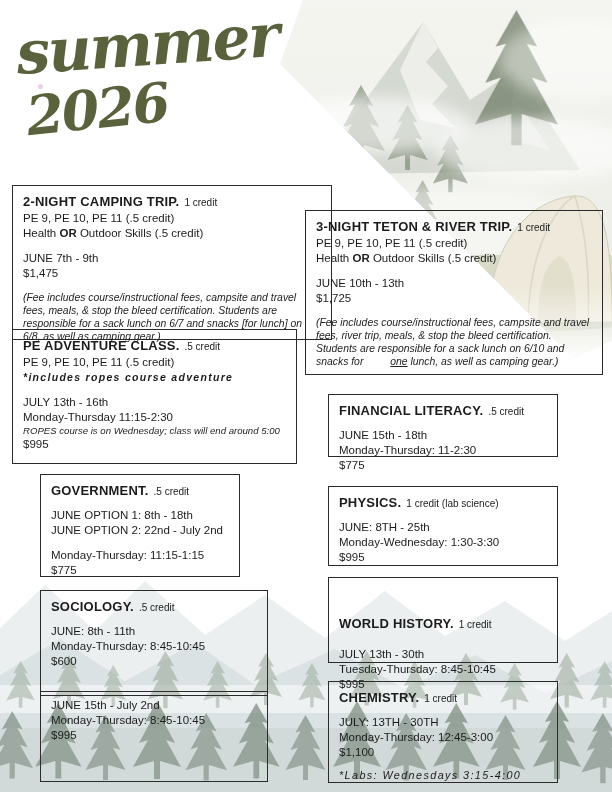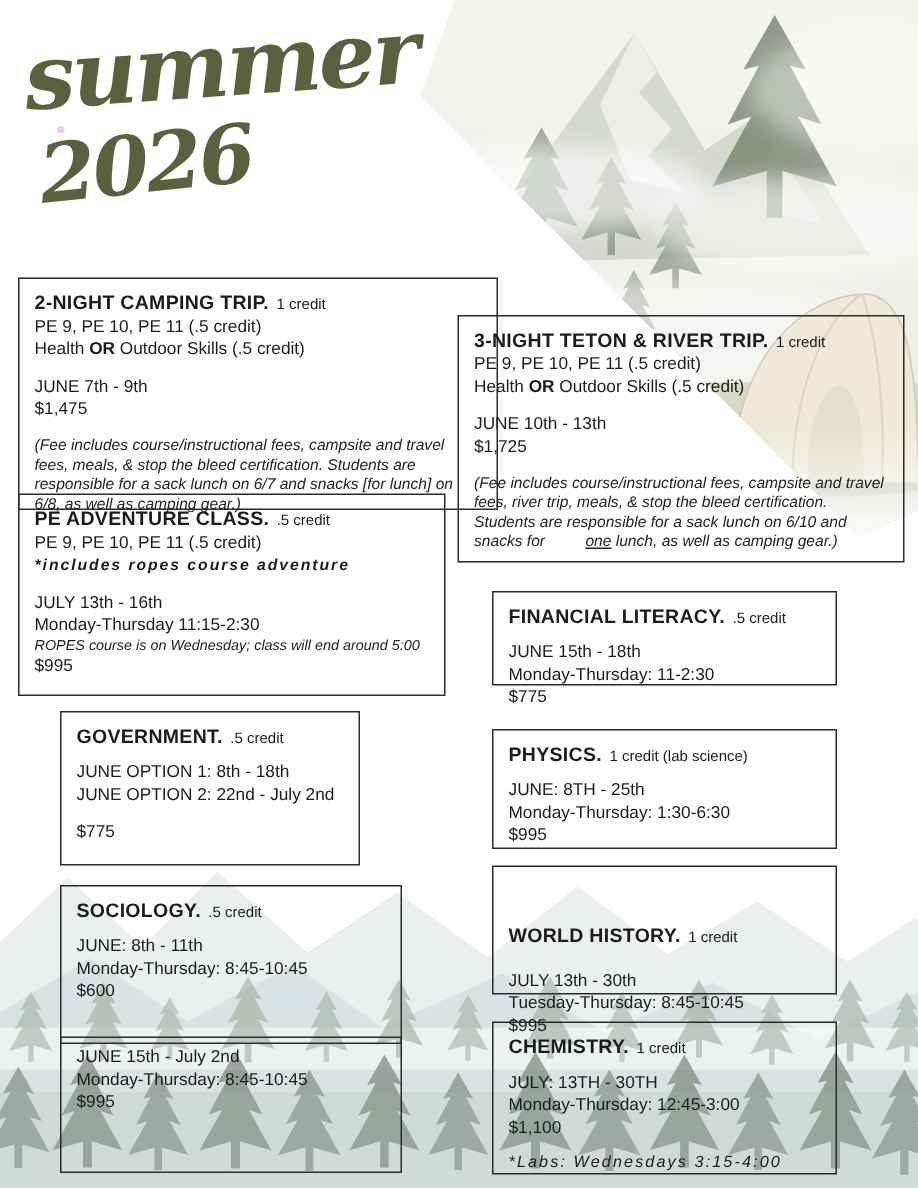--- a/index.html
+++ b/index.html
@@ -198,27 +198,28 @@
     <div class="line">JUNE 15th - 18th</div>
     <div class="line">Monday-Thursday: 11-2:30</div>
     <div class="line">$775</div>
   </div>
 
   <div id="box-government" class="course-box">
     <div class="course-head mb10"><span>GOVERNMENT.</span><span class="credit">.5 credit</span></div>
     <div class="line">JUNE OPTION 1: 8th - 18th</div>
     <div class="line">JUNE OPTION 2: 22nd - July 2nd</div>
     <div class="gap10"></div>
+    <div class="line">Monday-Thursday: 11:15-1:15</div>
     <div class="line">$775</div>
   </div>
 
   <div id="box-physics" class="course-box">
     <div class="course-head mb10"><span>PHYSICS.</span><span class="credit">1 credit (lab science)</span></div>
     <div class="line">JUNE: 8TH - 25th</div>
-    <div class="line">Monday-Thursday: 1:30-6:30</div>
+    <div class="line">Monday-Wednesday: 1:30-3:30</div>
     <div class="line">$995</div>
   </div>
 
   <div id="box-sociology" class="course-box">
     <div class="course-head mb10"><span>SOCIOLOGY.</span><span class="credit">.5 credit</span></div>
     <div class="line">JUNE: 8th - 11th</div>
     <div class="line">Monday-Thursday: 8:45-10:45</div>
     <div class="line">$600</div>
   </div>
 

